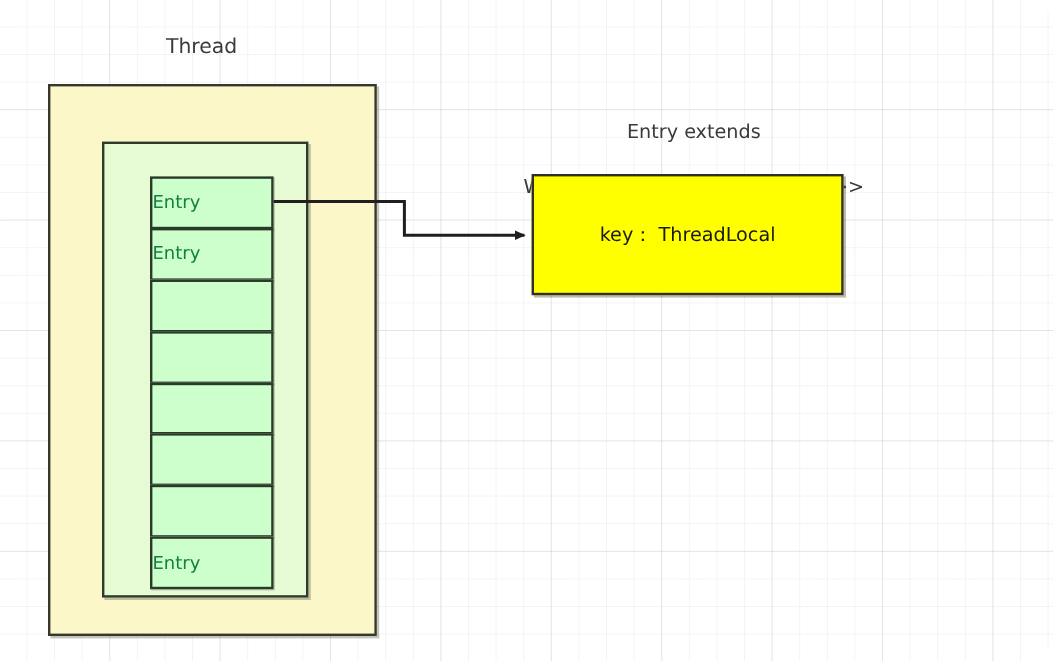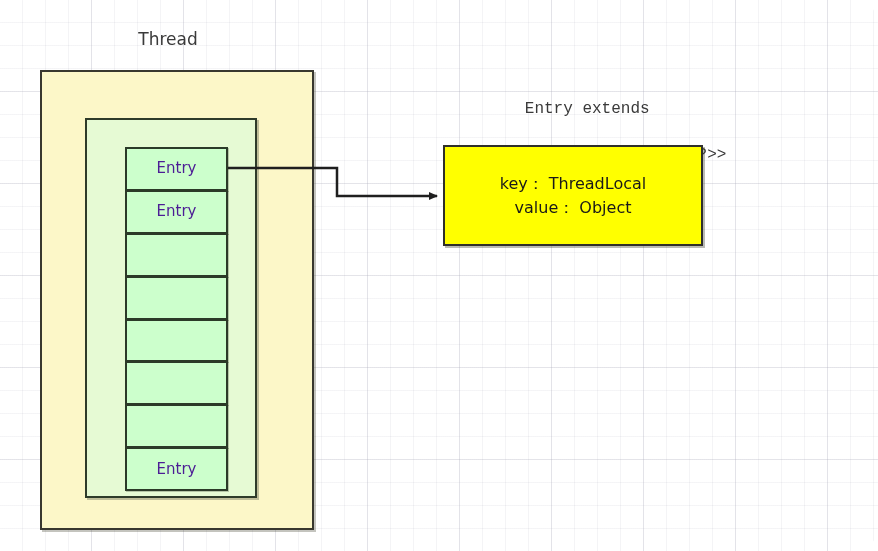--- a/index.html
+++ b/index.html
@@ -90,22 +90,21 @@
     flex-direction: column;
   }
   .entry-cell {
     flex: 1 1 0;
     background: #ccffcc;
     border: 2px solid #2b3a28;
     box-sizing: border-box;
     margin-bottom: -1px;
     display: flex;
     align-items: center;
-    justify-content: center;
-    color: #4c1d95;
+    color: #15803d;
     font-size: 15px;
     line-height: 1;
     box-shadow: 1px 1px 0 rgba(50,60,45,0.28);
   }
   .entry-cell:last-child { margin-bottom: 0; }
 
   
   #entry-detail-box {
     position: absolute;
     left: 443px;
@@ -128,21 +127,20 @@
     white-space: pre;
   }
 
   #entry-extends-title {
     left: 398px;
     top: 75px;
     width: 340px;
     color: #3a3a3a;
     font-size: 16px;
     line-height: 23px;
-    font-family: Liberation Mono, monospace;
   }
 
   #arrow-svg {
     position: absolute;
     left: 0;
     top: 0;
     width: 878px;
     height: 551px;
     pointer-events: none;
   }
@@ -195,16 +193,15 @@
     <path d="M228,168 L337,168 L337,196 L437,196" fill="none" stroke="#1f1f1f" stroke-width="2.5" marker-end="url(#arrowhead)"></path>
   </svg>
 
   <div class="lbl" id="entry-extends-title">
     <span>Entry extends</span><br>
     <span>WeakReference&lt;ThreadLocal&lt;?&gt;&gt;</span>
   </div>
 
   <div id="entry-detail-box">
     <div class="kv">key： ThreadLocal</div>
-    <div class="kv">value： Object</div>
   </div>
 
 </div>
 
 </body></html>

